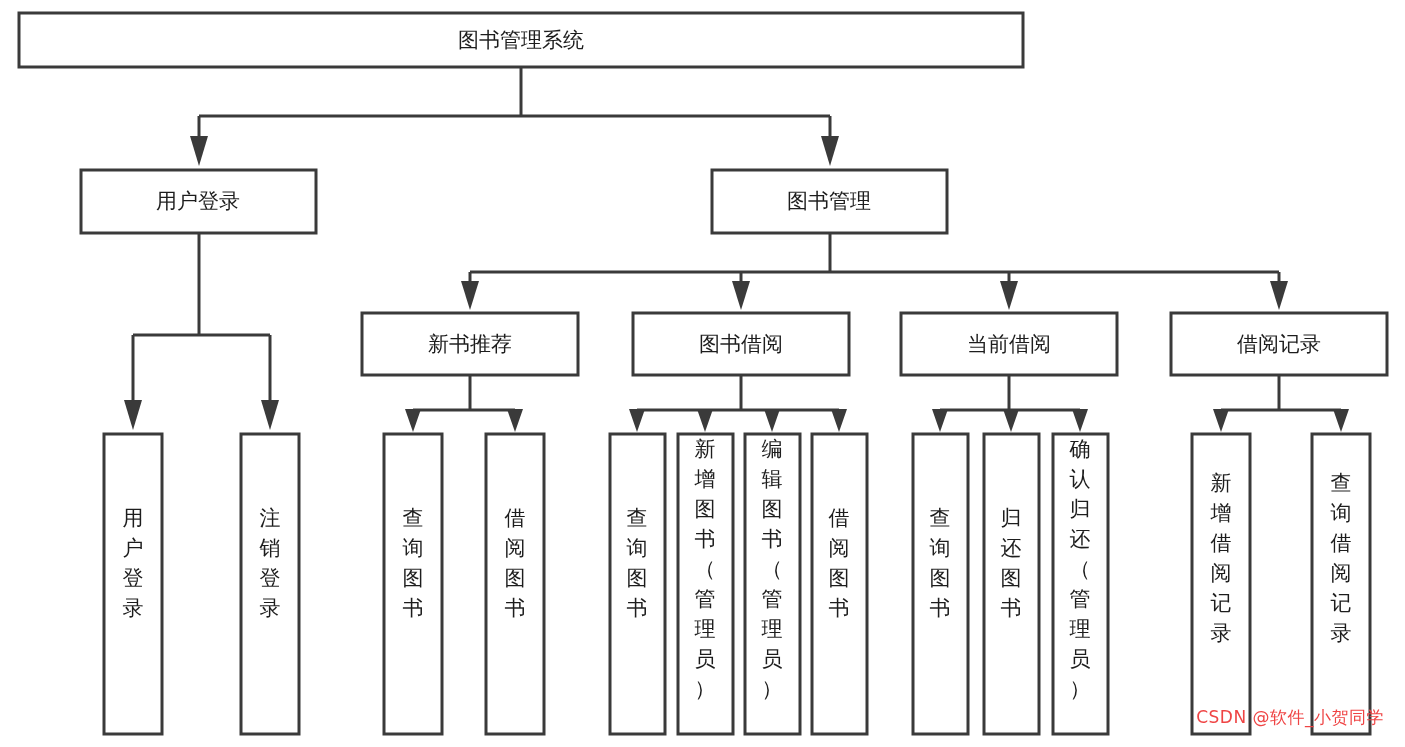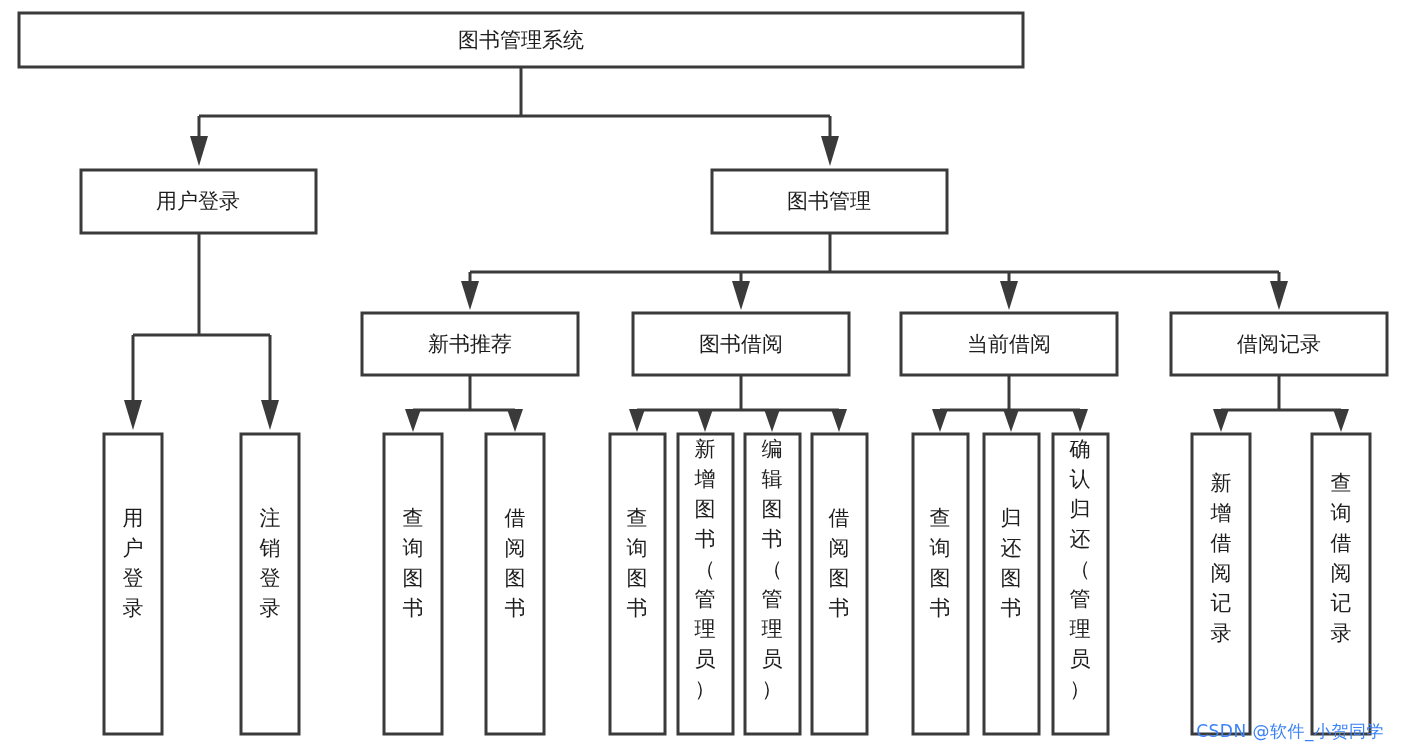--- a/index.html
+++ b/index.html
@@ -55,24 +55,24 @@
   }
   .node-label-v {
     font-family: "DejaVu Sans", "Liberation Sans", sans-serif;
     font-size: 21px;
     fill: #1d1d1d;
     text-anchor: middle;
   }
   .watermark {
     position: absolute;
     right: 12px;
-    bottom: 4px;
+    bottom: 18px;
     font-family: "DejaVu Sans", "Liberation Sans", sans-serif;
     font-size: 17px;
-    color: #3b82f6;
+    color: #ef4444;
     letter-spacing: 0.5px;
     white-space: nowrap;
     user-select: none;
   }
 </style>
 </head>
 <body>
 
 <div id="diagram-root">
 

